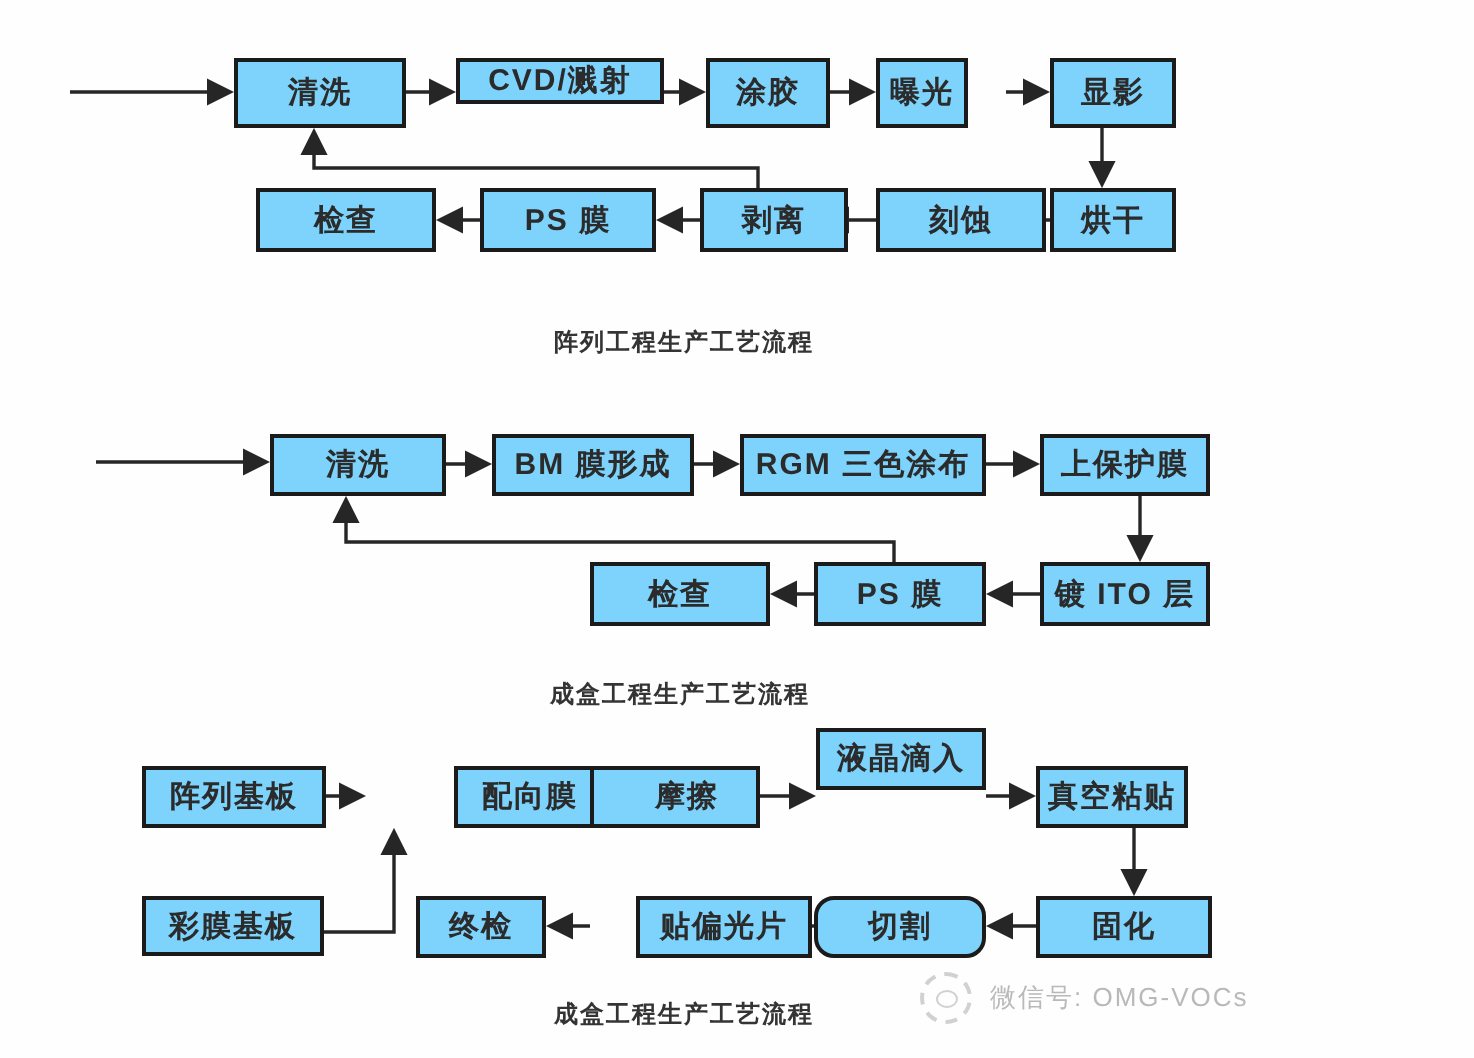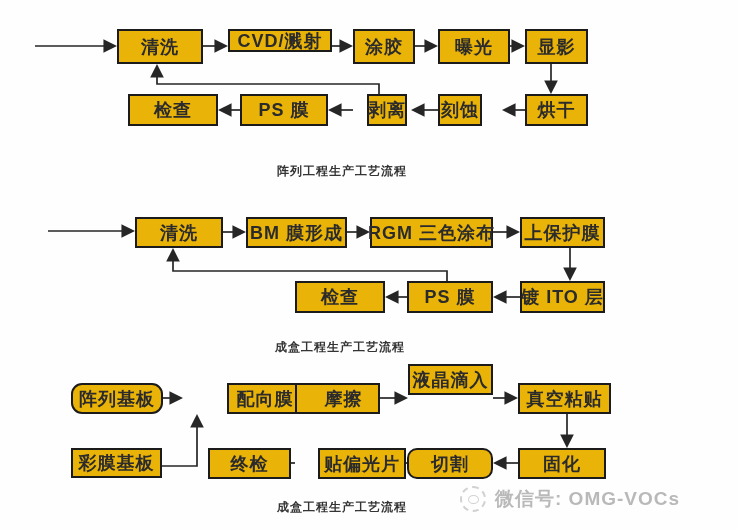--- a/index.html
+++ b/index.html
@@ -15,25 +15,25 @@
   }
   #edge-layer polyline{
     fill:none;
     stroke:var(--line,#262626);
     stroke-width:1.7;
   }
   .node{
     position:absolute;
     box-sizing:border-box;
     border:2px solid var(--border,#1b1b1b);
-    background:#eab308;
+    background:#7dd3fc;
     display:flex;
     align-items:center;
     justify-content:center;
-    font-size:18px;
+    font-size:15px;
     font-weight:bold;
     color:var(--text,#2b2b2b);
     letter-spacing:1px;
     white-space:nowrap;
   }
   .chart-title{
     position:absolute;
     transform:translateX(-50%);
     font-size:12px;
     font-weight:bold;
@@ -57,22 +57,22 @@
     position:relative;
   }
   .wicon::after{
     content:"";
     position:absolute;left:6px;top:7px;
     width:9px;height:7px;
     border-radius:50%;
     border:1.5px solid var(--wm,#c6c6c6);
   }
   .wlabel{
-    font-size:19px;
-    font-weight:bold;
+    font-size:13px;
+    font-weight:normal;
     color:var(--wm-text,#b9b9b9);
     letter-spacing:1px;
     white-space:nowrap;
   }
 </style>
 </head>
 <body>
 
 <div class="canvas">
   <svg id="edge-layer" width="737" height="529" viewBox="0 0 737 529">
@@ -107,45 +107,45 @@
       <polyline points="567,414 567,446" marker-end="url(#arrowhead)"></polyline>
       <polyline points="518,463 495,463" marker-end="url(#arrowhead)"></polyline>
       <polyline points="407,463 385,463" marker-end="url(#arrowhead)"></polyline>
       <polyline points="295,463 275,463" marker-end="url(#arrowhead)"></polyline>
       <polyline points="162,466 197,466 197,416" marker-end="url(#arrowhead)"></polyline>
     </svg>
   <div id="node-layer">
       <div class="node" style="left: 117px; top: 29px; width: 86px; height: 35px;">清洗</div>
       <div class="node" style="left: 228px; top: 29px; width: 104px; height: 23px;">CVD/溅射</div>
       <div class="node" style="left: 353px; top: 29px; width: 62px; height: 35px;">涂胶</div>
-      <div class="node" style="left: 438px; top: 29px; width: 72px; height: 35px;">曝光</div>
+      <div class="node" style="left: 438px; top: 29px; width: 46px; height: 35px;">曝光</div>
       <div class="node" style="left: 525px; top: 29px; width: 63px; height: 35px;">显影</div>
       <div class="node" style="left: 525px; top: 94px; width: 63px; height: 32px;">烘干</div>
-      <div class="node" style="left: 438px; top: 94px; width: 44px; height: 32px;">刻蚀</div>
-      <div class="node" style="left: 367px; top: 94px; width: 40px; height: 32px;">剥离</div>
+      <div class="node" style="left: 438px; top: 94px; width: 85px; height: 32px;">刻蚀</div>
+      <div class="node" style="left: 350px; top: 94px; width: 74px; height: 32px;">剥离</div>
       <div class="node" style="left: 240px; top: 94px; width: 88px; height: 32px;">PS 膜</div>
       <div class="node" style="left: 128px; top: 94px; width: 90px; height: 32px;">检查</div>
       <div class="chart-title" style="left: 342px; top: 163px;">阵列工程生产工艺流程</div>
       <div class="node" style="left: 135px; top: 217px; width: 88px; height: 31px;">清洗</div>
       <div class="node" style="left: 246px; top: 217px; width: 101px; height: 31px; text-align: center;">BM 膜形成</div>
       <div class="node" style="left: 370px; top: 217px; width: 123px; height: 31px;">RGM 三色涂布</div>
       <div class="node" style="left: 520px; top: 217px; width: 85px; height: 31px;">上保护膜</div>
       <div class="node" style="left: 520px; top: 281px; width: 85px; height: 32px;">镀 ITO 层</div>
       <div class="node" style="left: 407px; top: 281px; width: 86px; height: 32px;">PS 膜</div>
       <div class="node" style="left: 295px; top: 281px; width: 90px; height: 32px;">检查</div>
       <div class="chart-title" style="left: 340px; top: 339px;">成盒工程生产工艺流程</div>
-      <div class="node" style="left: 71px; top: 383px; width: 92px; height: 31px; border-radius: 11px;">阵列基板</div>
+      <div class="node" style="left: 71px; top: 383px; width: 92px; height: 31px;">阵列基板</div>
       <div class="node" style="left: 183px; top: 383px; width: 76px; height: 31px; margin-left: 44px;">配向膜</div>
       <div class="node" style="left: 295px; top: 383px; width: 85px; height: 31px; padding-left: 12px;">摩擦</div>
       <div class="node" style="left: 408px; top: 364px; width: 85px; height: 31px;">液晶滴入</div>
-      <div class="node" style="left: 518px; top: 383px; width: 93px; height: 31px;">真空粘贴</div>
+      <div class="node" style="left: 518px; top: 383px; width: 76px; height: 31px;">真空粘贴</div>
       <div class="node" style="left: 518px; top: 448px; width: 88px; height: 31px;">固化</div>
       <div class="node" style="left: 407px; top: 448px; width: 86px; height: 31px; border-radius: 10px;">切割</div>
       <div class="node" style="left: 295px; top: 448px; width: 88px; height: 31px; margin-left: 23px;">贴偏光片</div>
-      <div class="node" style="left: 208px; top: 448px; width: 83px; height: 31px;">终检</div>
+      <div class="node" style="left: 208px; top: 448px; width: 65px; height: 31px;">终检</div>
       <div class="node" style="left: 71px; top: 448px; width: 91px; height: 30px;">彩膜基板</div>
       <div class="chart-title" style="left: 342px; top: 499px;">成盒工程生产工艺流程</div>
     </div>
   <div class="watermark">
     <span class="wicon"></span>
     <span class="wlabel">微信号: OMG-VOCs</span>
   </div>
 </div>
 
 </body></html>

